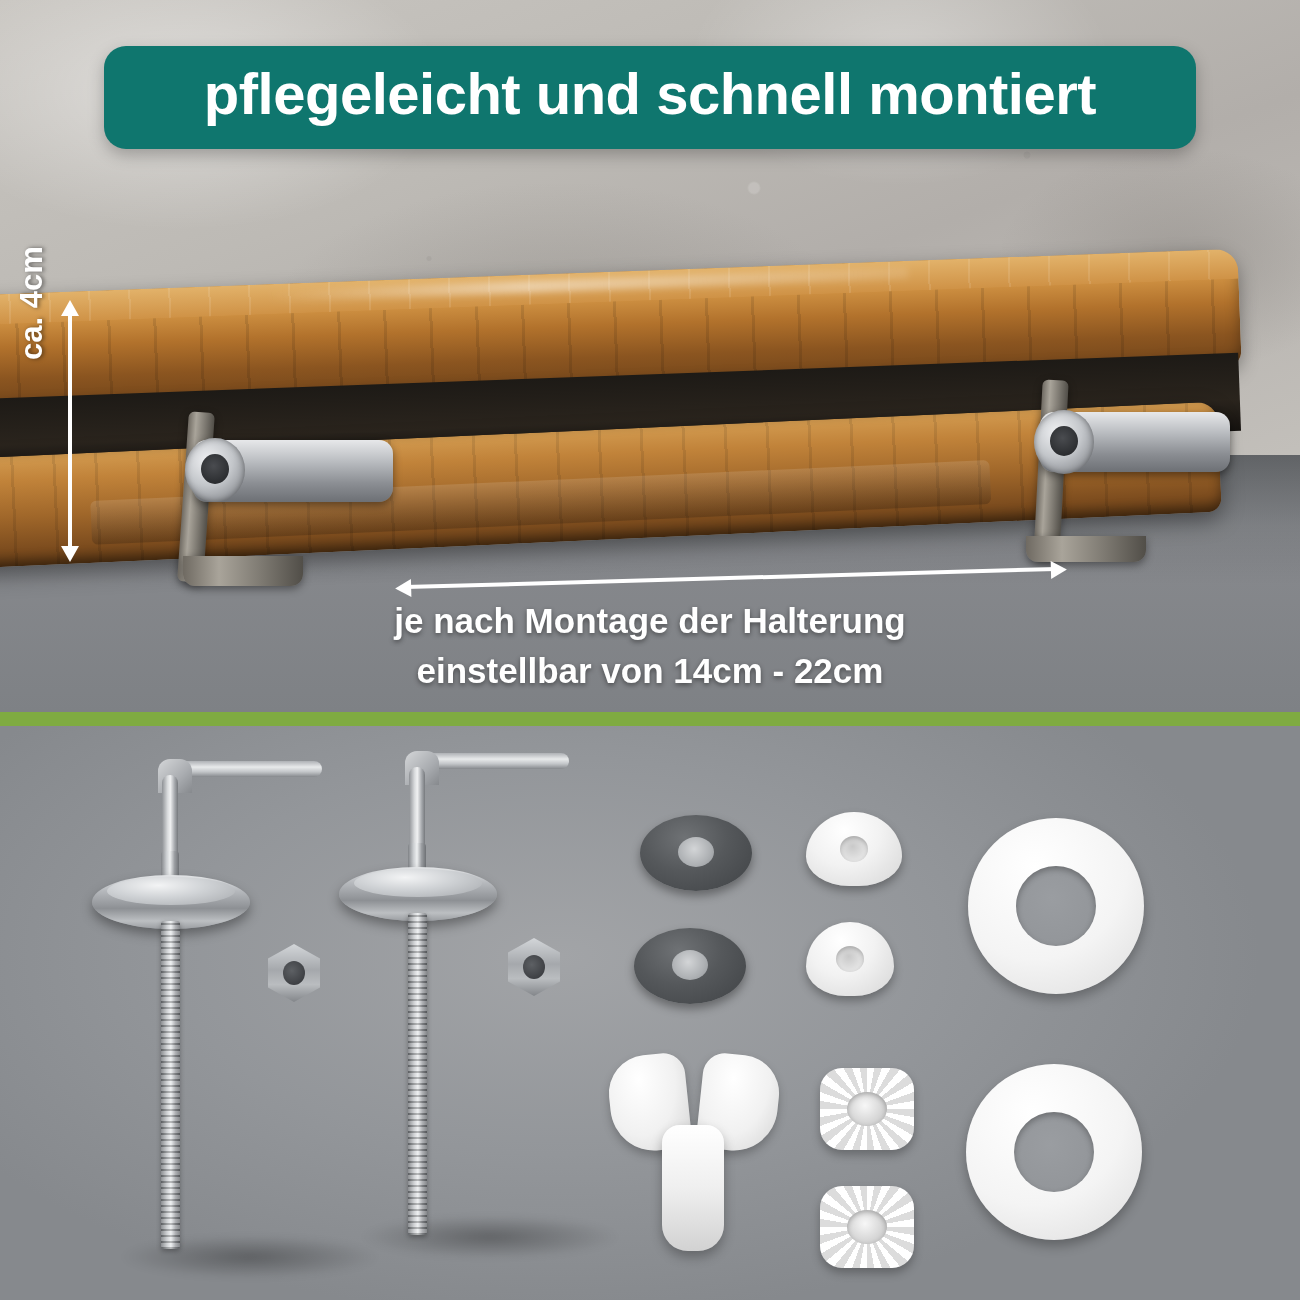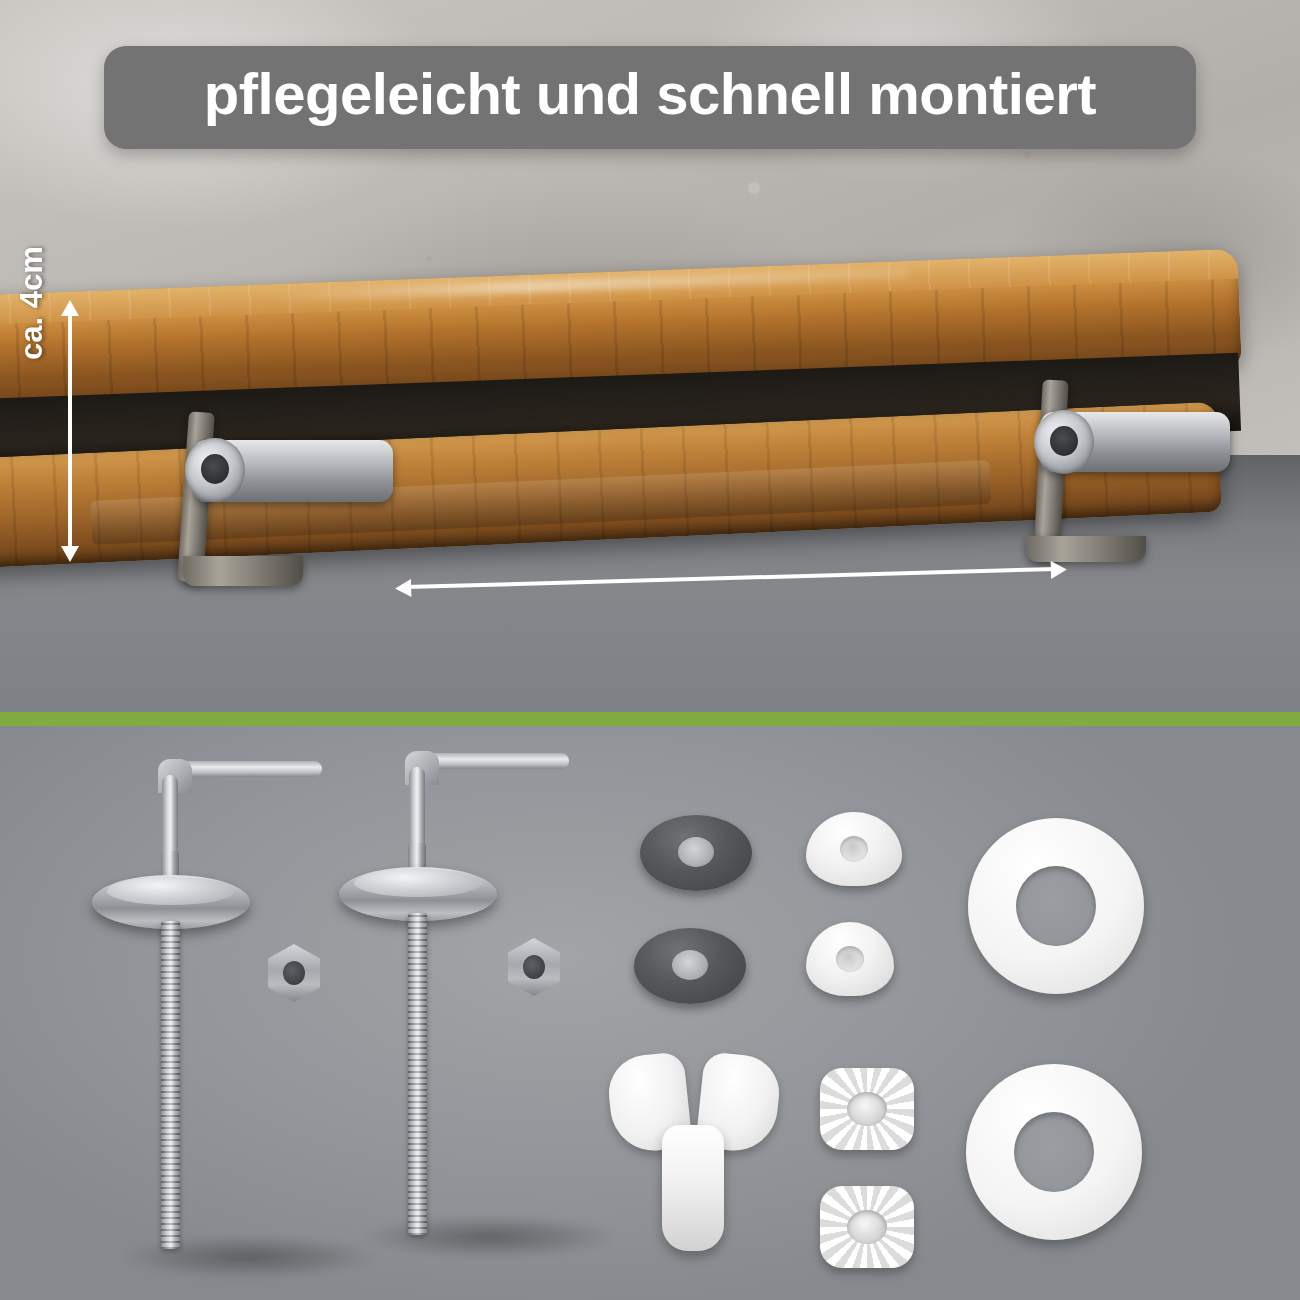--- a/index.html
+++ b/index.html
@@ -247,21 +247,21 @@
     line-height: 1.42;
     text-shadow: 0 2px 5px rgba(0,0,0,0.45);
   }
 
   
   .banner {
     position: absolute;
     left: 104px; top: 46px;
     width: 1092px;
     padding: 16px 24px 22px 24px;
-    background: #737373;
+    background: #0f766e;
     border-radius: 22px;
     box-shadow: 0 6px 16px rgba(0,0,0,0.25);
     box-sizing: border-box;
   }
   .banner-line1 {
     color: #ffffff;
     font-size: 58px;
     font-weight: bold;
     text-align: center;
     line-height: 1.12;
@@ -509,20 +509,24 @@
       <div class="line"></div>
       <div class="head-down"></div>
     </div>
     <div class="v-label">ca. 4cm</div>
 
     <div class="h-arrow">
       <div class="head-left"></div>
       <div class="line"></div>
       <div class="head-right"></div>
     </div>
+    <div class="h-caption">
+      <div>je nach Montage der Halterung</div>
+      <div>einstellbar von 14cm - 22cm</div>
+    </div>
   </div>
 
   <div class="banner">
     <div class="banner-line1">pflegeleicht und schnell montiert</div>
   </div>
 
   <div class="divider"></div>
 
   <div class="bottom-section"></div>
 

